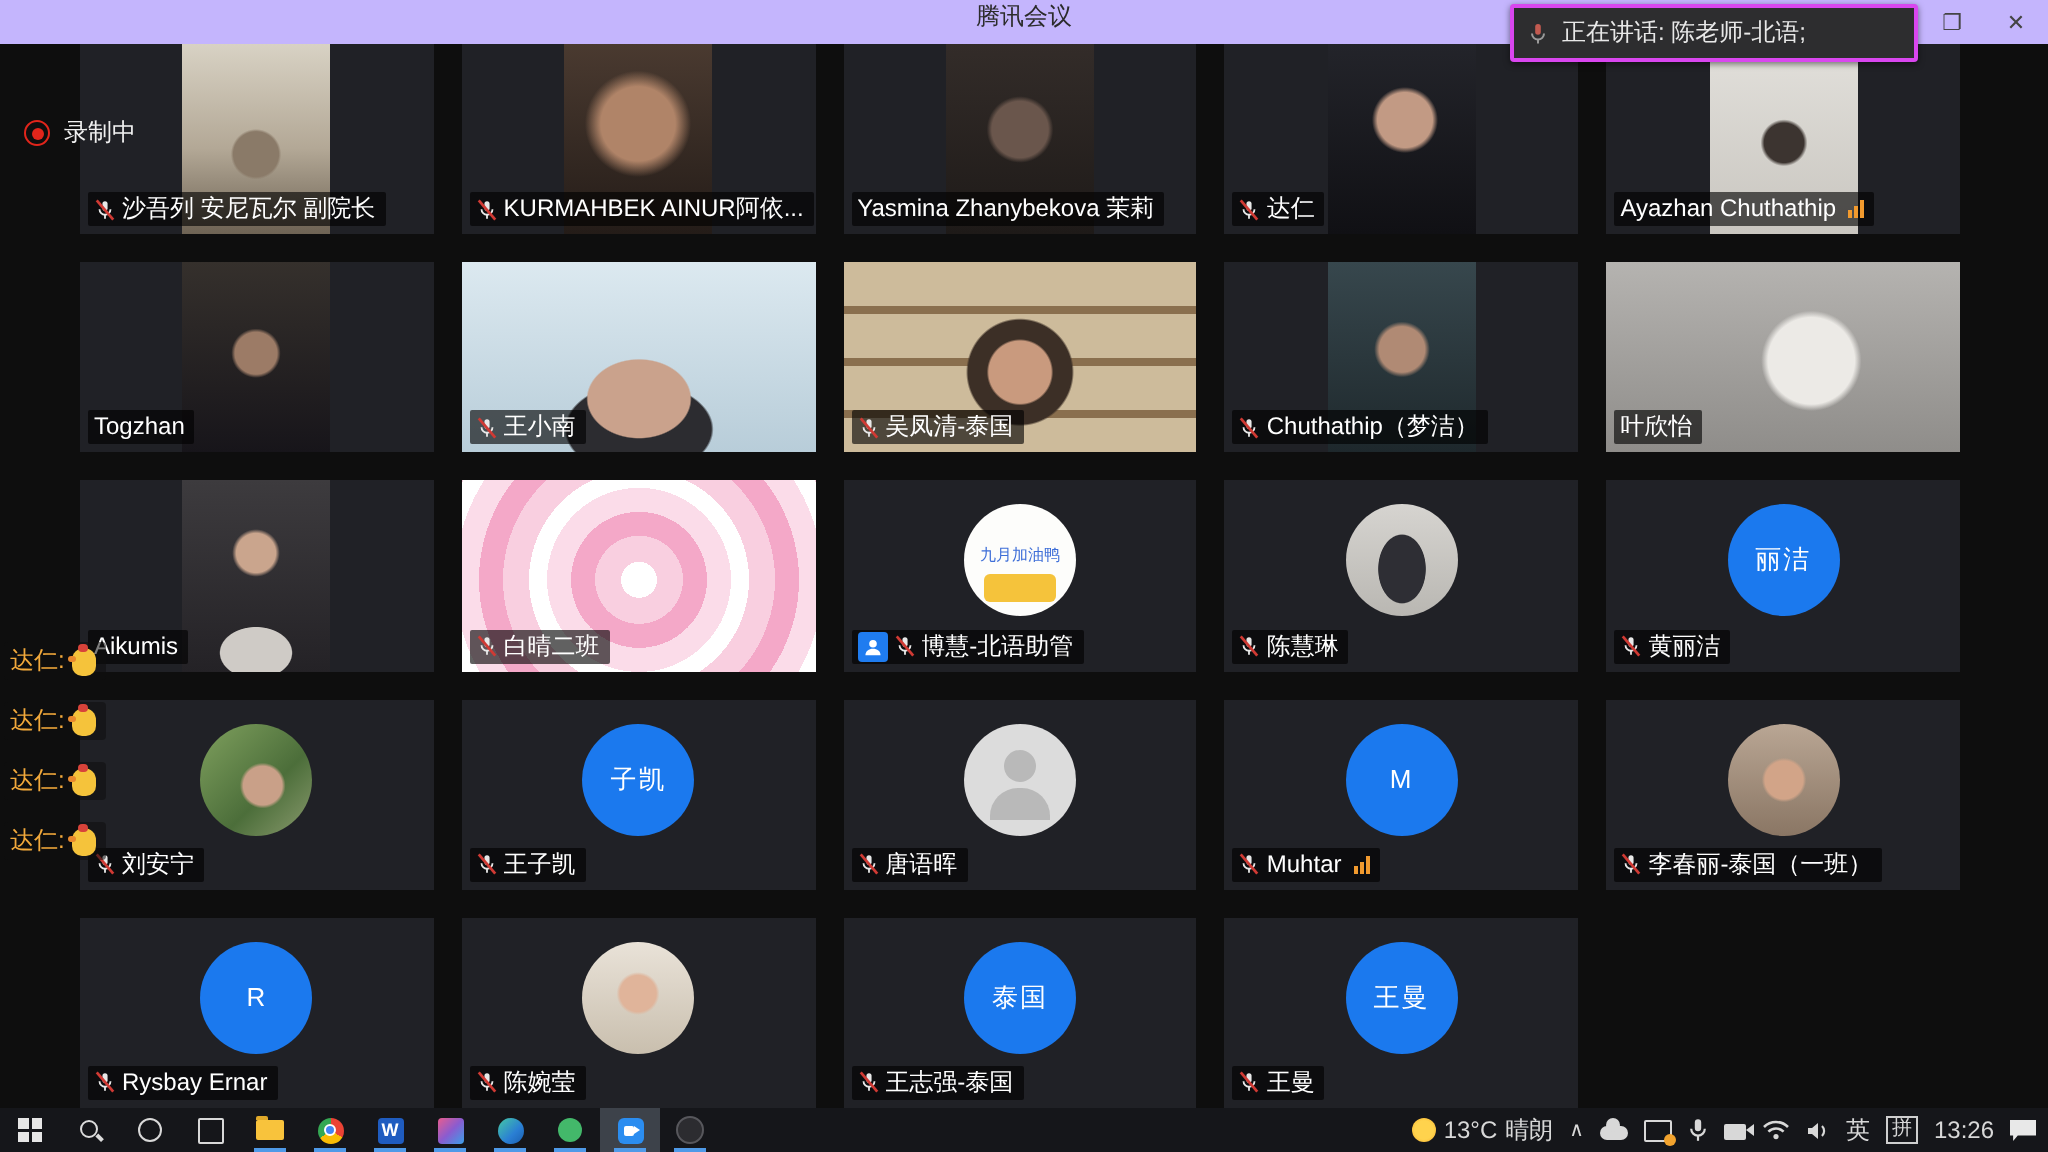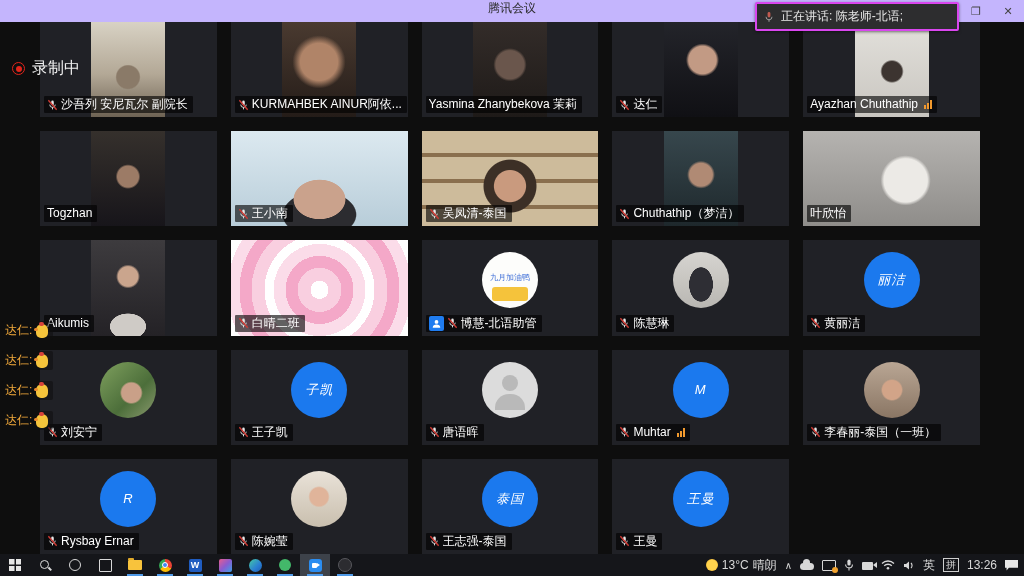--- a/index.html
+++ b/index.html
@@ -52,21 +52,21 @@
   .v-graywall{background:radial-gradient(circle at 58% 52%,#eceae6 0 19%,rgba(0,0,0,0) 22%),
           linear-gradient(180deg,#b5b3b0,#8f8d8a);}
   .v-aiku{background:radial-gradient(circle at 50% 38%,#caa58d 0 14%,rgba(0,0,0,0) 17%),
           radial-gradient(ellipse 40% 22% at 50% 90%,#cfcbc6 0 60%,rgba(0,0,0,0) 62%),
           linear-gradient(180deg,#3d3b3e,#242226);}
   .v-hearts{background:repeating-radial-gradient(circle at 50% 52%,#ffffff 0 9px,#f9cfe0 9px 22px,#f4a8c8 22px 34px,#fbdce9 34px 46px);}
 
   
   .avatar{position:absolute;left:50%;top:42%;transform:translate(-50%,-50%);width:56px;height:56px;
           border-radius:50%;display:flex;align-items:center;justify-content:center;flex-direction:column;}
-  .av-blue{background:#1b79ee;color:#fff;font-size:13px;letter-spacing:1px;font-style:italic;}
+  .av-blue{background:#1b79ee;color:#fff;font-size:13px;letter-spacing:1px;}
   .av-silhouette{background:#dcdcdc;}
   .av-silhouette::before{content:"";width:16px;height:16px;border-radius:50%;background:#b9b9b9;margin-top:6px;}
   .av-silhouette::after{content:"";width:30px;height:16px;border-radius:14px 14px 0 0;background:#b9b9b9;margin-top:3px;}
   .av-image-duck{background:#fdfdfb;overflow:hidden;}
   .duck-text{font-size:8px;color:#3f6fd8;margin-top:13px;white-space:nowrap;}
   .duck-row{margin-top:4px;width:36px;height:14px;border-radius:3px;
     background:radial-gradient(circle at 18% 50%,#f5c33b 0 38%,rgba(0,0,0,0) 40%),
                radial-gradient(circle at 50% 50%,#f5c33b 0 38%,rgba(0,0,0,0) 40%),
                radial-gradient(circle at 82% 50%,#f5c33b 0 38%,rgba(0,0,0,0) 40%),#dfeaf5;}
   .av-photo-mirror{background:radial-gradient(ellipse 36% 52% at 50% 58%,#2e2e34 0 58%,rgba(0,0,0,0) 60%),
@@ -87,21 +87,21 @@
               align-items:center;justify-content:center;flex:none;}
   .mic{display:inline-flex;flex:none;}
   .signal{display:inline-flex;align-items:flex-end;height:9px;flex:none;margin-left:2px;}
   .signal i{display:inline-block;width:2px;background:#f29a2e;margin-left:1px;}
   .signal i:nth-child(1){height:4px}.signal i:nth-child(2){height:6px}.signal i:nth-child(3){height:9px}
 
   
   .recording{position:absolute;left:12px;top:36px;display:flex;align-items:center;gap:7px;z-index:30;}
   .rec-dot{width:11px;height:11px;border:1.5px solid #e1251b;border-radius:50%;position:relative;}
   .rec-dot::after{content:"";position:absolute;left:2.5px;top:2.5px;width:6px;height:6px;border-radius:50%;background:#e1251b;}
-  .recording .txt{font-size:16px;color:#f0f0f0;}
+  .recording .txt{font-size:12px;color:#f0f0f0;}
   .chat{position:absolute;left:2px;top:299px;display:flex;flex-direction:column;gap:11px;z-index:30;}
   .chat-row{display:flex;align-items:center;gap:4px;background:rgba(15,15,15,.55);
             padding:1px 5px 1px 3px;border-radius:2px;width:max-content;}
   .chat-row .sender{font-size:12px;color:#f2a93b;}
   .duck{width:12px;height:14px;background:#f5c33b;border-radius:6px 6px 5px 5px;position:relative;display:inline-block;}
   .duck::before{content:"";position:absolute;top:-2px;left:3px;width:5px;height:4px;background:#d8433a;border-radius:2px;}
   .duck::after{content:"";position:absolute;top:4px;left:-2px;width:4px;height:3px;background:#e8892e;border-radius:2px;}
 
   
   .taskbar{position:absolute;left:0;right:0;bottom:0;height:22px;background:#15161a;display:flex;

